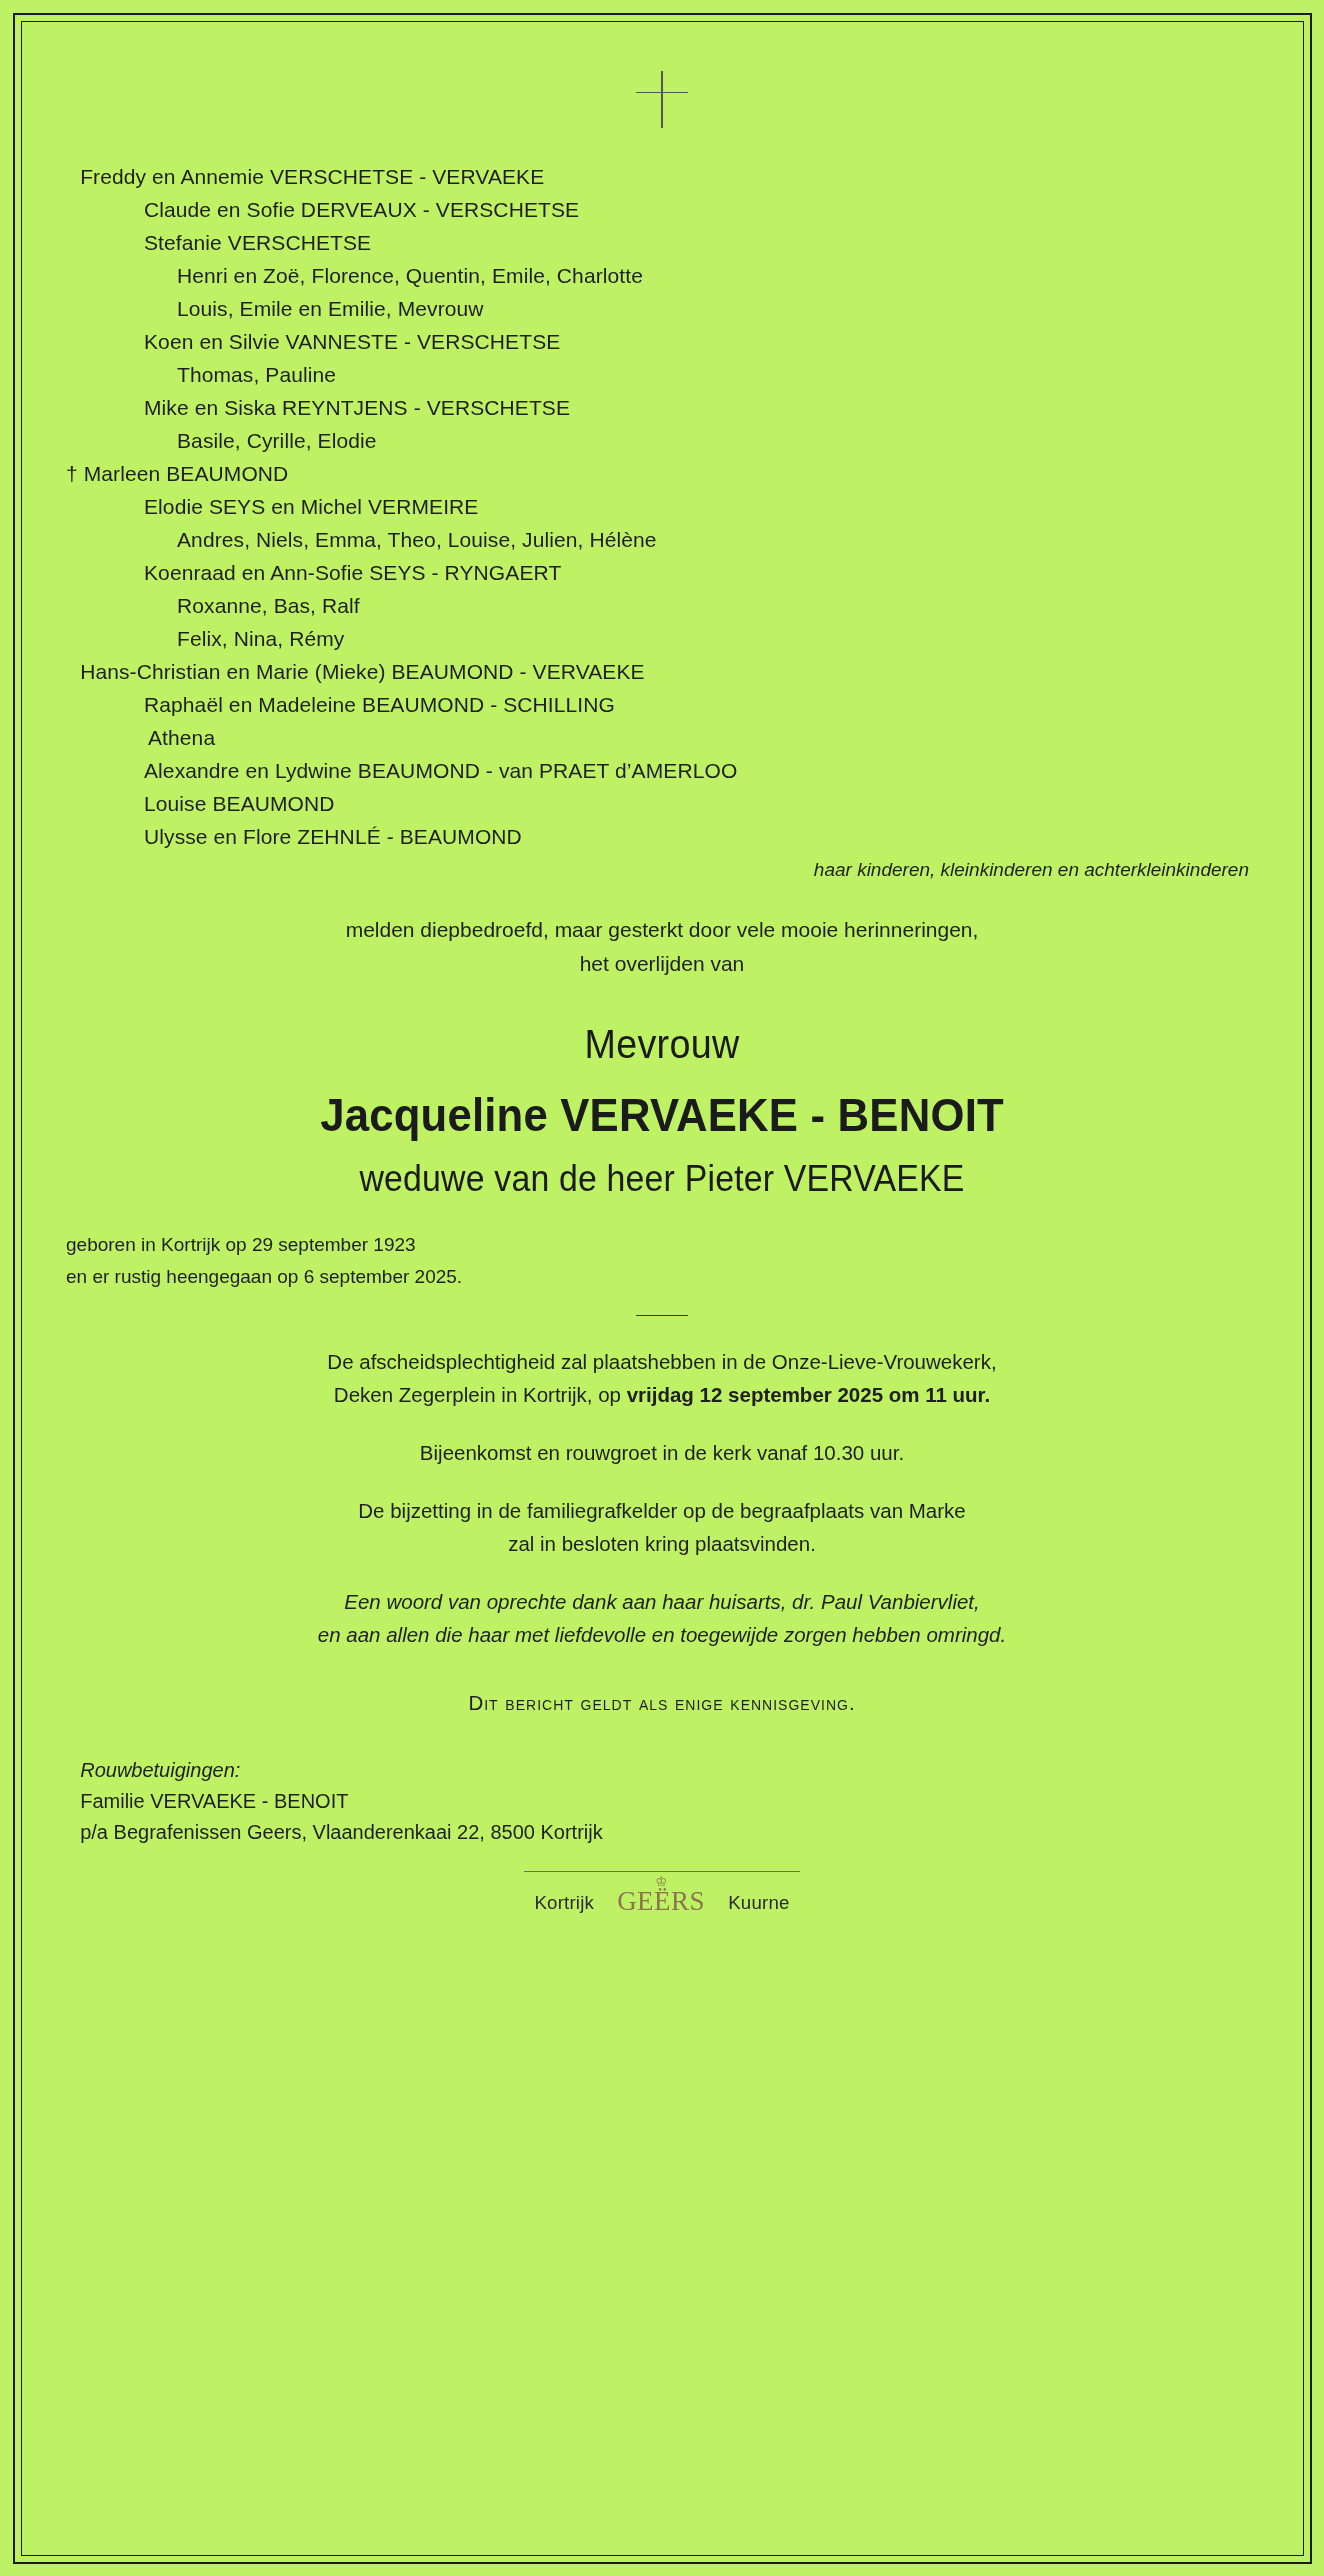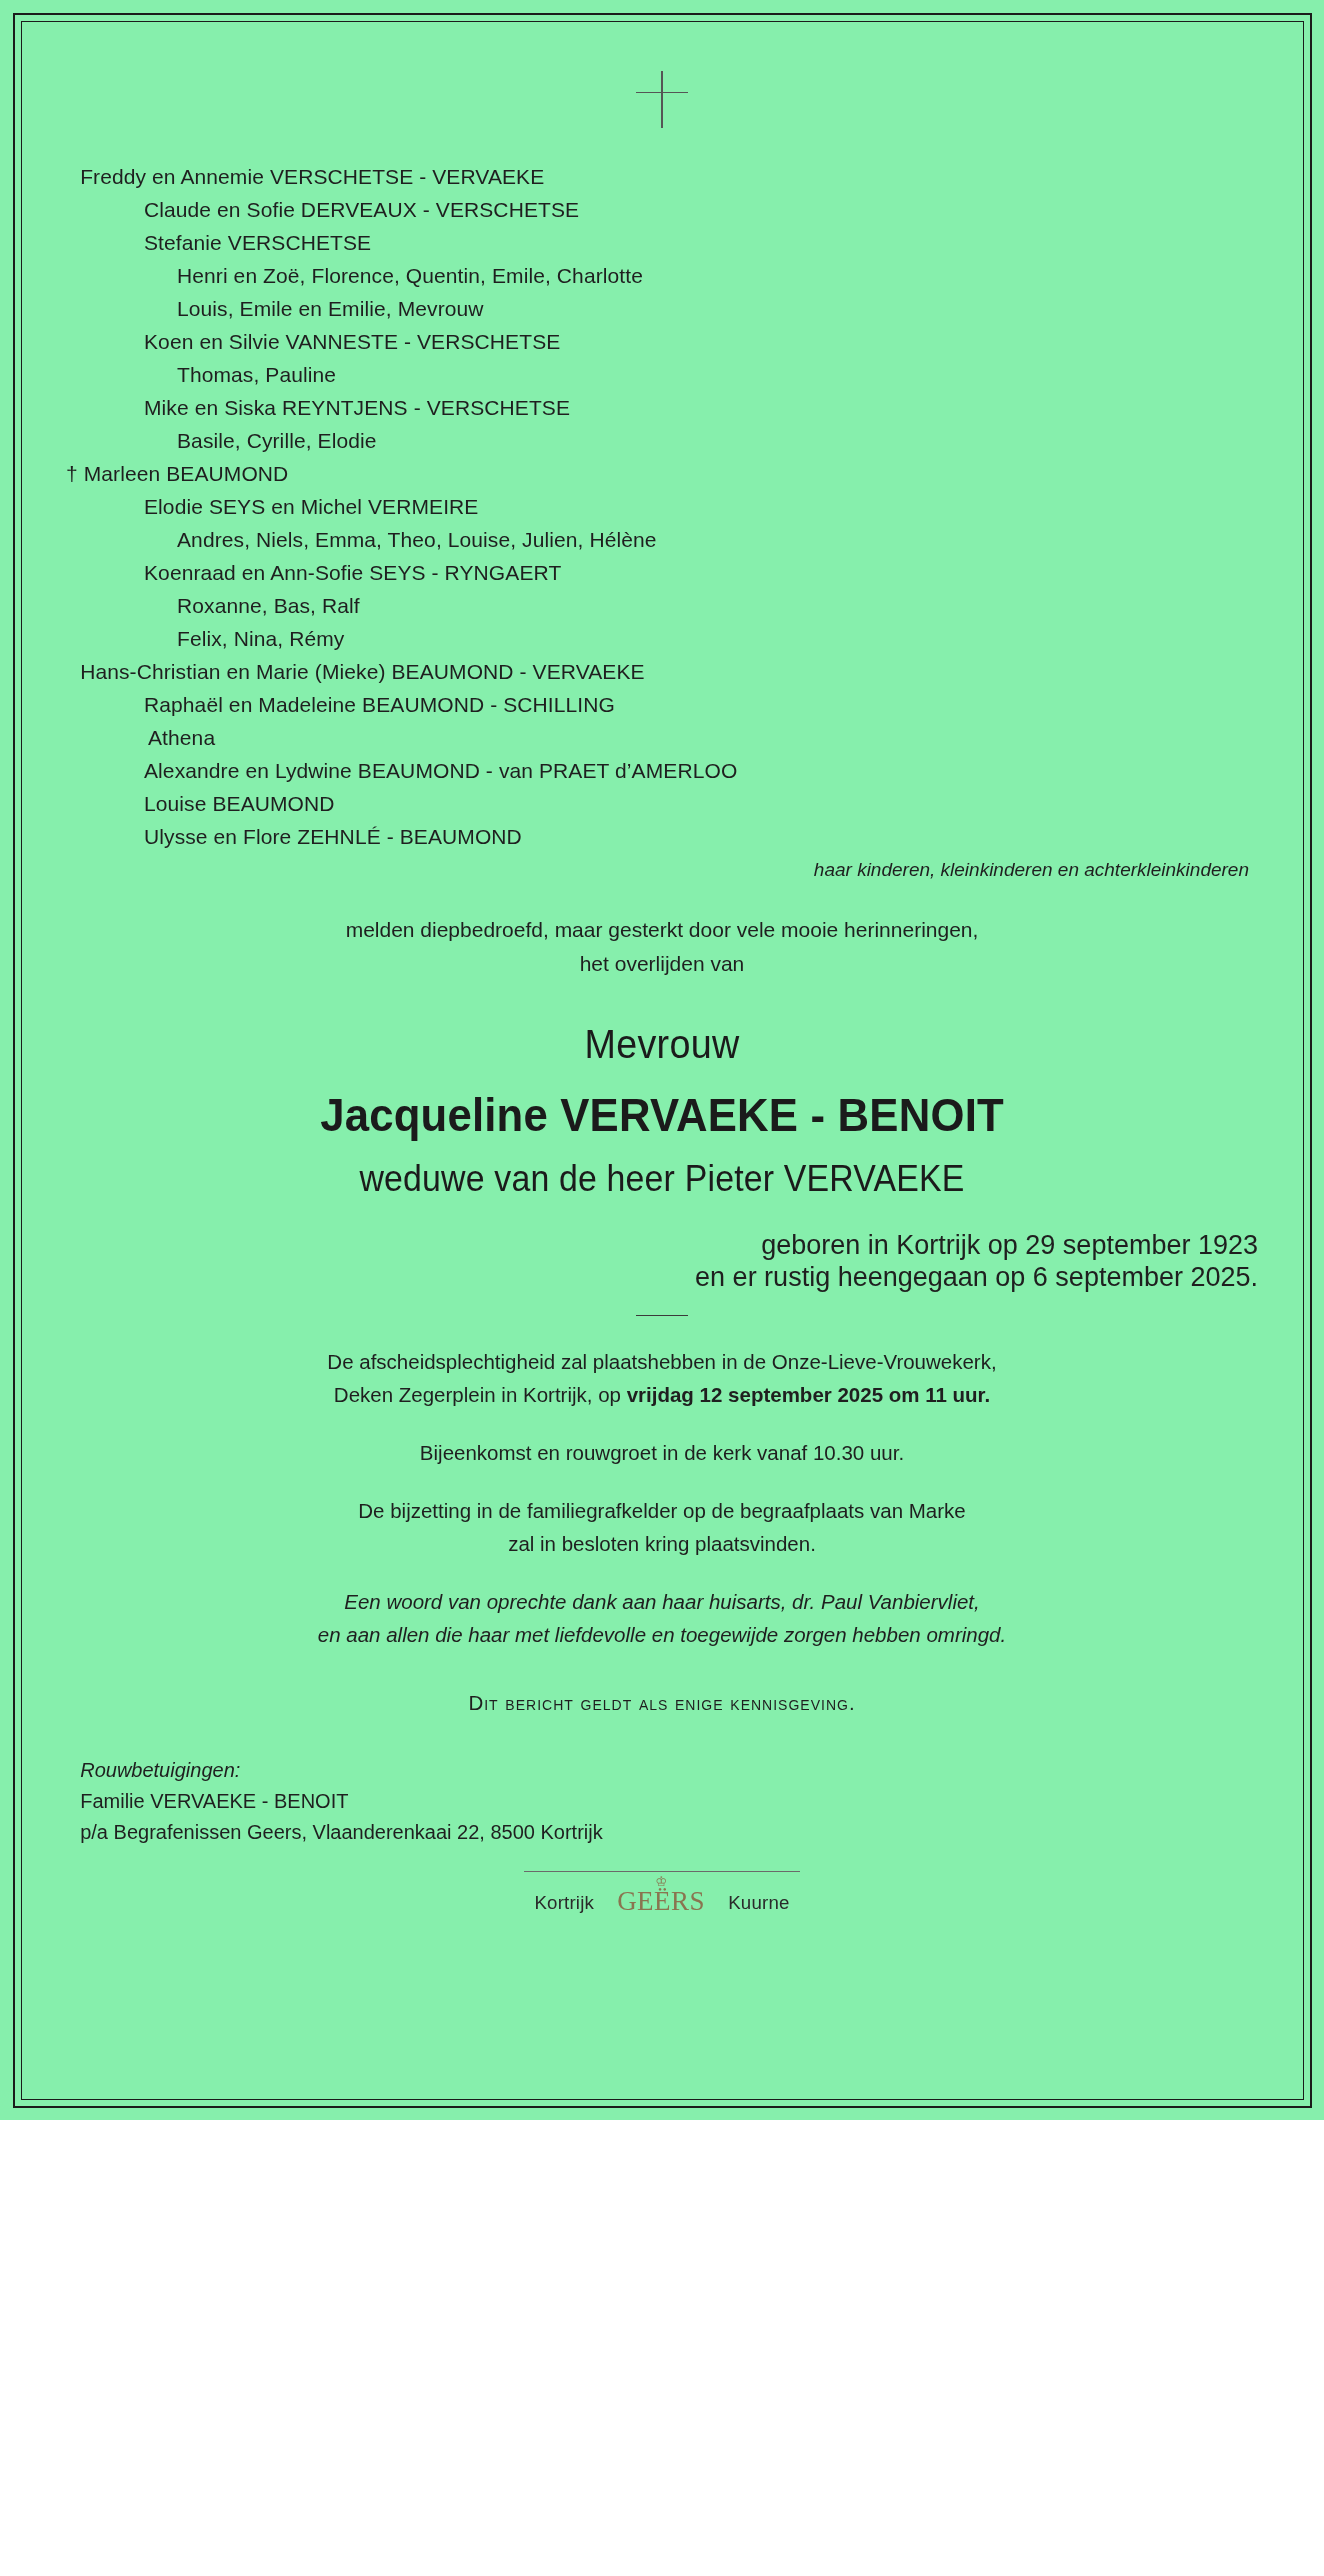--- a/index.html
+++ b/index.html
@@ -8,23 +8,23 @@
     padding: 0;
     background: #ffffff;
   }
   body {
     font-family: "Liberation Sans", sans-serif;
     color: #1b1b1b;
   }
   #card {
     position: relative;
     width: 1324px;
-    height: 2120px;
+    height: 2576px;
     box-sizing: border-box;
-    background: #86efac;
+    background: #bef264;
     overflow: hidden;
   }
   
   .frame-outer {
     position: absolute;
     left: 12.5px;
     top: 12.5px;
     right: 12.5px;
     bottom: 12.5px;
     border: 2.7px solid #1b1b1b;
@@ -138,22 +138,22 @@
     text-align: center;
     font-size: 36px;
     line-height: 46px;
     font-weight: 400;
     letter-spacing: 0.2px;
     margin-top: 12.5px;
     transform: scaleX(0.94);
   }
 
   .dates {
-    text-align: right;
-    font-size: 27px;
+    text-align: left;
+    font-size: 19px;
     line-height: 32px;
     margin-top: 27px;
     color: #1f1f1f;
   }
 
   .rule-wrap {
     display: flex;
     justify-content: center;
     margin-top: 21.4px;
     margin-bottom: 30px;

